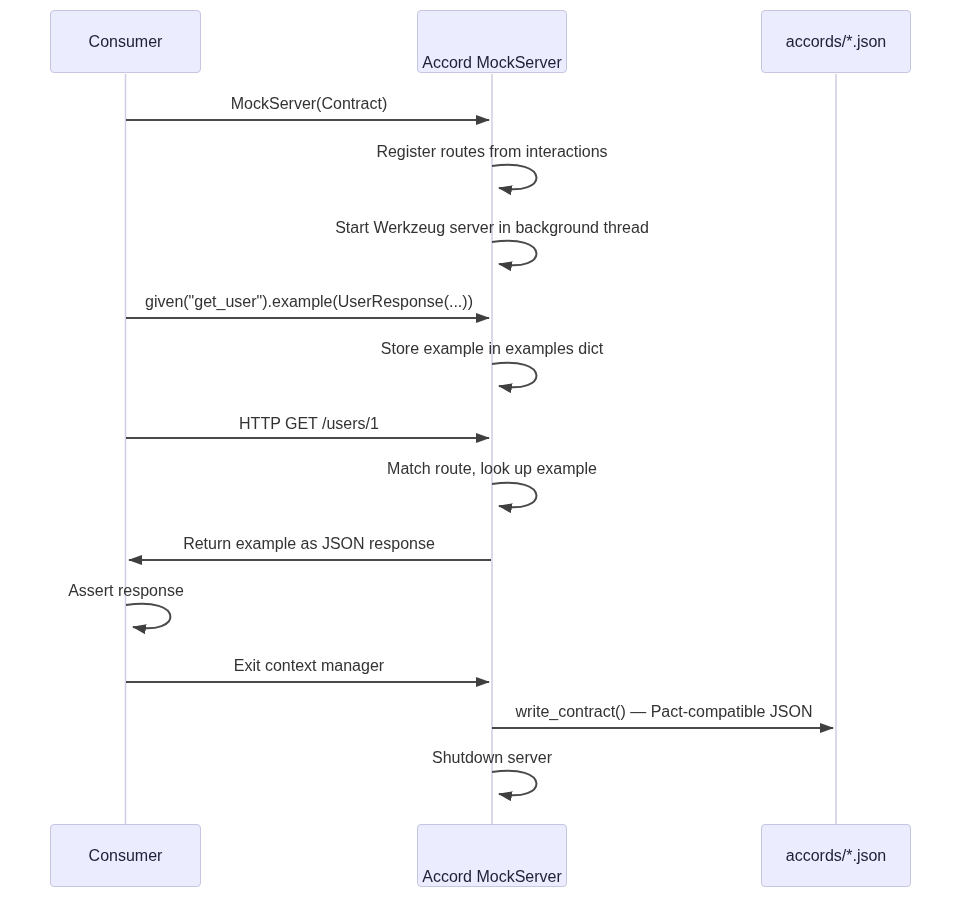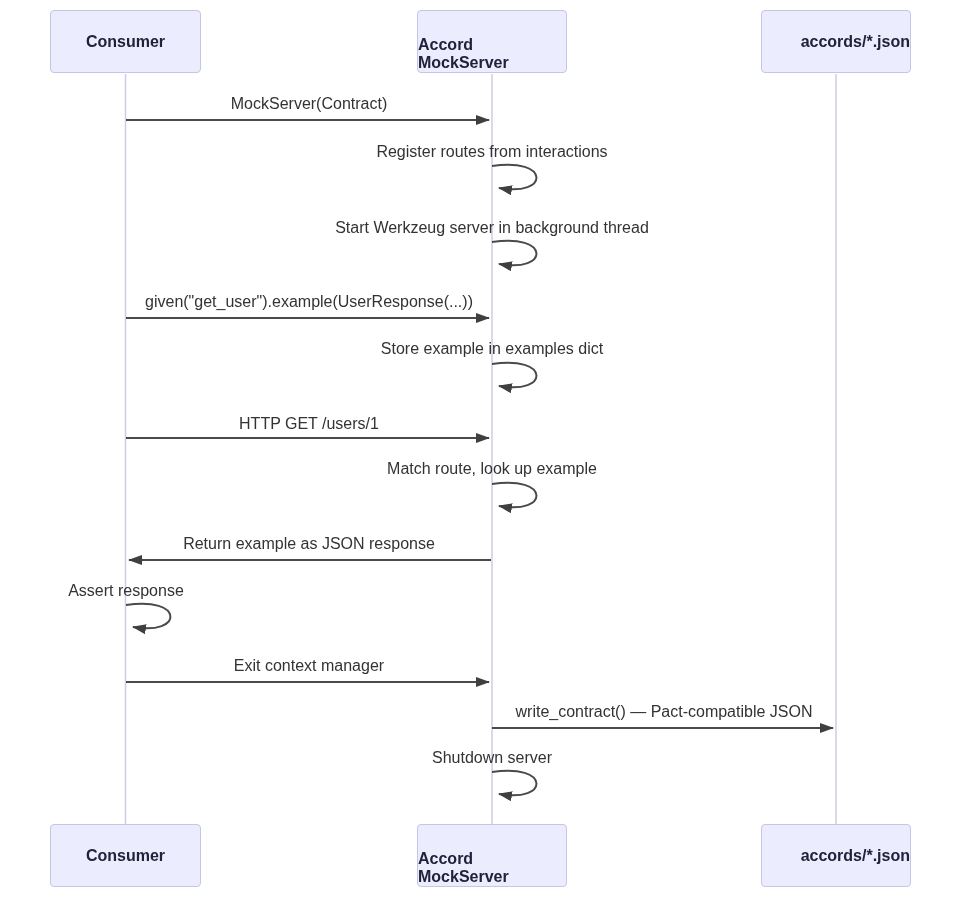--- a/index.html
+++ b/index.html
@@ -25,27 +25,26 @@
     height: 63px;
     background: #ECECFF;
     border: 1px solid #c6c6e2;
     border-radius: 4px;
     display: flex;
     align-items: center;
     justify-content: center;
     font-size: 16px;
     color: #21213a;
     box-sizing: border-box;
-    font-weight: bold;
   }
   .actor.top { top: 10px; }
   .actor.bottom { top: 824px; }
   .actor.col-consumer { left: 50px; width: 151px; }
   .actor.col-mock { left: 417px; align-items: flex-end; }
-  .actor.col-accords { left: 761px; justify-content: flex-end; }
+  .actor.col-accords { left: 761px; }
 </style>
 </head>
 <body>
 
 <div class="canvas">
 
   <svg class="diagram-svg" width="961" height="899" viewBox="0 0 961 899">
     <defs>
       <marker id="arrowhead" markerWidth="15" markerHeight="12" refX="13" refY="5" orient="auto" markerUnits="userSpaceOnUse">
         <path d="M0,0 L14,5 L0,10 Z" fill="#3f3f3f"></path>

